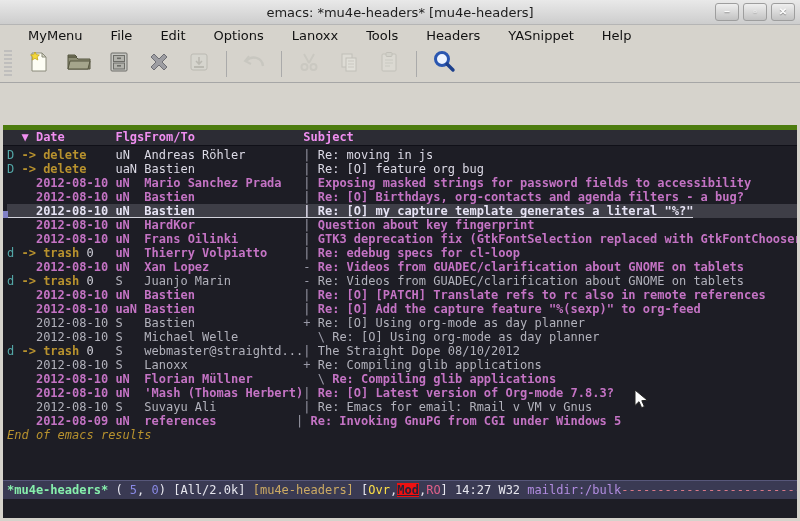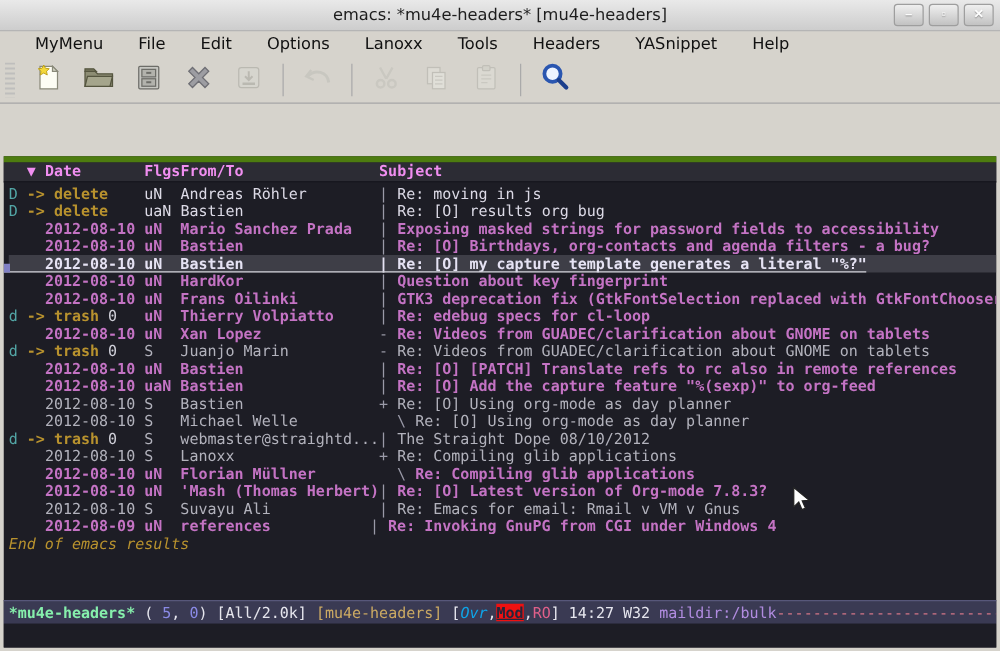--- a/index.html
+++ b/index.html
@@ -54,21 +54,21 @@
   .f-current{color:#e6e3f4;font-weight:bold;}
   .f-conn{color:#9a9aa8;}
 
   
   .modeline{height:18px;line-height:18px;background:#3a3a53;border-top:1px solid #57577a;
     white-space:pre;padding-left:4px;color:#e6e6ee;overflow:hidden;}
   .m-buffer{color:#86efac;font-weight:bold;}
   .m-plain{color:#e6e6ee;}
   .m-num{color:#8a8ae6;}
   .m-minor{color:#ccaa63;}
-  .m-ovr{color:#0ea5e9;font-style:italic;}
+  .m-ovr{color:#fde047;}
   .m-mod{color:#25253a;background:#ee1111;font-weight:bold;text-decoration:underline;}
   .m-ro{color:#e0608a;}
   .m-dir{color:#b18ce0;}
   .m-dash{color:#d87888;}
   .echo{height:19px;background:#1d1d25;}
 
   .cursor{position:absolute;z-index:9;}
 </style>
 </head>
 <body>
@@ -186,38 +186,38 @@
 
   <div class="editor">
     <div class="headerline"><div class="row"><span class="f-mark">  </span><span class="f-header">▼ Date</span><span class="f-header">      </span><span class="f-header"> </span><span class="f-header">Flgs</span><span class="f-header">From/To               </span><span class="f-header">Subject</span></div></div>
     <div class="buffer">
       <div class="cursor" style="left:631px;top:243px;">
         <svg width="16" height="22" viewBox="0 0 16 22">
           <path d="M1 1v15.5l4-3.8 2.6 6 2.8-1.2-2.6-5.8 5.6-.4z" fill="#fdfdfd" stroke="#222" stroke-width="1"></path>
         </svg>
       </div>
     <div class="row"><span class="f-mark">D </span><span class="f-target">-&gt; delete</span><span class="f-num">   </span><span class="f-marked"> </span><span class="f-marked">uN  </span><span class="f-marked">Andreas Röhler        </span><span class="f-conn">| </span><span class="f-marked">Re: moving in js</span></div>
-        <div class="row"><span class="f-mark">D </span><span class="f-target">-&gt; delete</span><span class="f-num">   </span><span class="f-marked"> </span><span class="f-marked">uaN </span><span class="f-marked">Bastien               </span><span class="f-conn">| </span><span class="f-marked">Re: [O] results org bug</span></div>
+        <div class="row"><span class="f-mark">D </span><span class="f-target">-&gt; delete</span><span class="f-num">   </span><span class="f-marked"> </span><span class="f-marked">uaN </span><span class="f-marked">Bastien               </span><span class="f-conn">| </span><span class="f-marked">Re: [O] feature org bug</span></div>
         <div class="row"><span class="f-mark">  </span><span class="f-unread">  2012-08-10</span><span class="f-unread"> </span><span class="f-unread">uN  </span><span class="f-unread">Mario Sanchez Prada   </span><span class="f-conn">| </span><span class="f-unread">Exposing masked strings for password fields to accessibility</span></div>
         <div class="row"><span class="f-mark">  </span><span class="f-unread">  2012-08-10</span><span class="f-unread"> </span><span class="f-unread">uN  </span><span class="f-unread">Bastien               </span><span class="f-conn">| </span><span class="f-unread">Re: [O] Birthdays, org-contacts and agenda filters - a bug?</span></div>
         <div class="row row-current"><span class="f-current">  </span><span class="f-current">  2012-08-10</span><span class="f-current"> </span><span class="f-current">uN  </span><span class="f-current">Bastien               </span><span class="f-current">| </span><span class="f-current">Re: [O] my capture template generates a literal "%?"</span><i class="uline"></i><i class="fmark"></i></div>
         <div class="row"><span class="f-mark">  </span><span class="f-unread">  2012-08-10</span><span class="f-unread"> </span><span class="f-unread">uN  </span><span class="f-unread">HardKor               </span><span class="f-conn">| </span><span class="f-unread">Question about key fingerprint</span></div>
         <div class="row"><span class="f-mark">  </span><span class="f-unread">  2012-08-10</span><span class="f-unread"> </span><span class="f-unread">uN  </span><span class="f-unread">Frans Oilinki         </span><span class="f-conn">| </span><span class="f-unread">GTK3 deprecation fix (GtkFontSelection replaced with GtkFontChooser)</span></div>
         <div class="row"><span class="f-mark">d </span><span class="f-target">-&gt; trash</span><span class="f-num"> 0  </span><span class="f-unread"> </span><span class="f-unread">uN  </span><span class="f-unread">Thierry Volpiatto     </span><span class="f-conn">| </span><span class="f-unread">Re: edebug specs for cl-loop</span></div>
         <div class="row"><span class="f-mark">  </span><span class="f-unread">  2012-08-10</span><span class="f-unread"> </span><span class="f-unread">uN  </span><span class="f-unread">Xan Lopez             </span><span class="f-conn">- </span><span class="f-unread">Re: Videos from GUADEC/clarification about GNOME on tablets</span></div>
         <div class="row"><span class="f-mark">d </span><span class="f-target">-&gt; trash</span><span class="f-num"> 0  </span><span class="f-read"> </span><span class="f-read">S   </span><span class="f-read">Juanjo Marin          </span><span class="f-conn">- </span><span class="f-read">Re: Videos from GUADEC/clarification about GNOME on tablets</span></div>
         <div class="row"><span class="f-mark">  </span><span class="f-unread">  2012-08-10</span><span class="f-unread"> </span><span class="f-unread">uN  </span><span class="f-unread">Bastien               </span><span class="f-conn">| </span><span class="f-unread">Re: [O] [PATCH] Translate refs to rc also in remote references</span></div>
         <div class="row"><span class="f-mark">  </span><span class="f-unread">  2012-08-10</span><span class="f-unread"> </span><span class="f-unread">uaN </span><span class="f-unread">Bastien               </span><span class="f-conn">| </span><span class="f-unread">Re: [O] Add the capture feature "%(sexp)" to org-feed</span></div>
         <div class="row"><span class="f-mark">  </span><span class="f-read">  2012-08-10</span><span class="f-read"> </span><span class="f-read">S   </span><span class="f-read">Bastien               </span><span class="f-conn">+ </span><span class="f-read">Re: [O] Using org-mode as day planner</span></div>
         <div class="row"><span class="f-mark">  </span><span class="f-read">  2012-08-10</span><span class="f-read"> </span><span class="f-read">S   </span><span class="f-read">Michael Welle         </span><span class="f-conn">  \ </span><span class="f-read">Re: [O] Using org-mode as day planner</span></div>
         <div class="row"><span class="f-mark">d </span><span class="f-target">-&gt; trash</span><span class="f-num"> 0  </span><span class="f-read"> </span><span class="f-read">S   </span><span class="f-read">webmaster@straightd...</span><span class="f-conn">| </span><span class="f-read">The Straight Dope 08/10/2012</span></div>
         <div class="row"><span class="f-mark">  </span><span class="f-read">  2012-08-10</span><span class="f-read"> </span><span class="f-read">S   </span><span class="f-read">Lanoxx                </span><span class="f-conn">+ </span><span class="f-read">Re: Compiling glib applications</span></div>
         <div class="row"><span class="f-mark">  </span><span class="f-unread">  2012-08-10</span><span class="f-unread"> </span><span class="f-unread">uN  </span><span class="f-unread">Florian Müllner       </span><span class="f-conn">  \ </span><span class="f-unread">Re: Compiling glib applications</span></div>
         <div class="row"><span class="f-mark">  </span><span class="f-unread">  2012-08-10</span><span class="f-unread"> </span><span class="f-unread">uN  </span><span class="f-unread">'Mash (Thomas Herbert)</span><span class="f-conn">| </span><span class="f-unread">Re: [O] Latest version of Org-mode 7.8.3?</span></div>
         <div class="row"><span class="f-mark">  </span><span class="f-read">  2012-08-10</span><span class="f-read"> </span><span class="f-read">S   </span><span class="f-read">Suvayu Ali            </span><span class="f-conn">| </span><span class="f-read">Re: Emacs for email: Rmail v VM v Gnus</span></div>
-        <div class="row"><span class="f-mark">  </span><span class="f-unread">  2012-08-09</span><span class="f-unread"> </span><span class="f-unread">uN  </span><span class="f-unread">references           </span><span class="f-conn">| </span><span class="f-unread">Re: Invoking GnuPG from CGI under Windows 4</span></div>
+        <div class="row"><span class="f-mark">  </span><span class="f-unread">  2012-08-09</span><span class="f-unread"> </span><span class="f-unread">uN  </span><span class="f-unread">references           </span><span class="f-conn">| </span><span class="f-unread">Re: Invoking GnuPG from CGI under Windows 5</span></div>
         <div class="footerline">End of emacs results</div>
       </div>
     <div class="modeline"><span class="m-buffer">*mu4e-headers*</span><span class="m-plain"> ( </span><span class="m-num">5</span><span class="m-plain">, </span><span class="m-num">0</span><span class="m-plain">) </span><span class="m-plain">[All/2.0k] </span><span class="m-minor">[mu4e-headers]</span><span class="m-plain"> [</span><span class="m-ovr">Ovr</span><span class="m-plain">,</span><span class="m-mod">Mod</span><span class="m-plain">,</span><span class="m-ro">RO</span><span class="m-plain">] </span><span class="m-plain">14:27 W32 </span><span class="m-dir">maildir:/bulk</span><span class="m-dash">----------------------------</span></div>
     <div class="echo"></div>
   </div>
 
 </div>
 
 </body></html>

